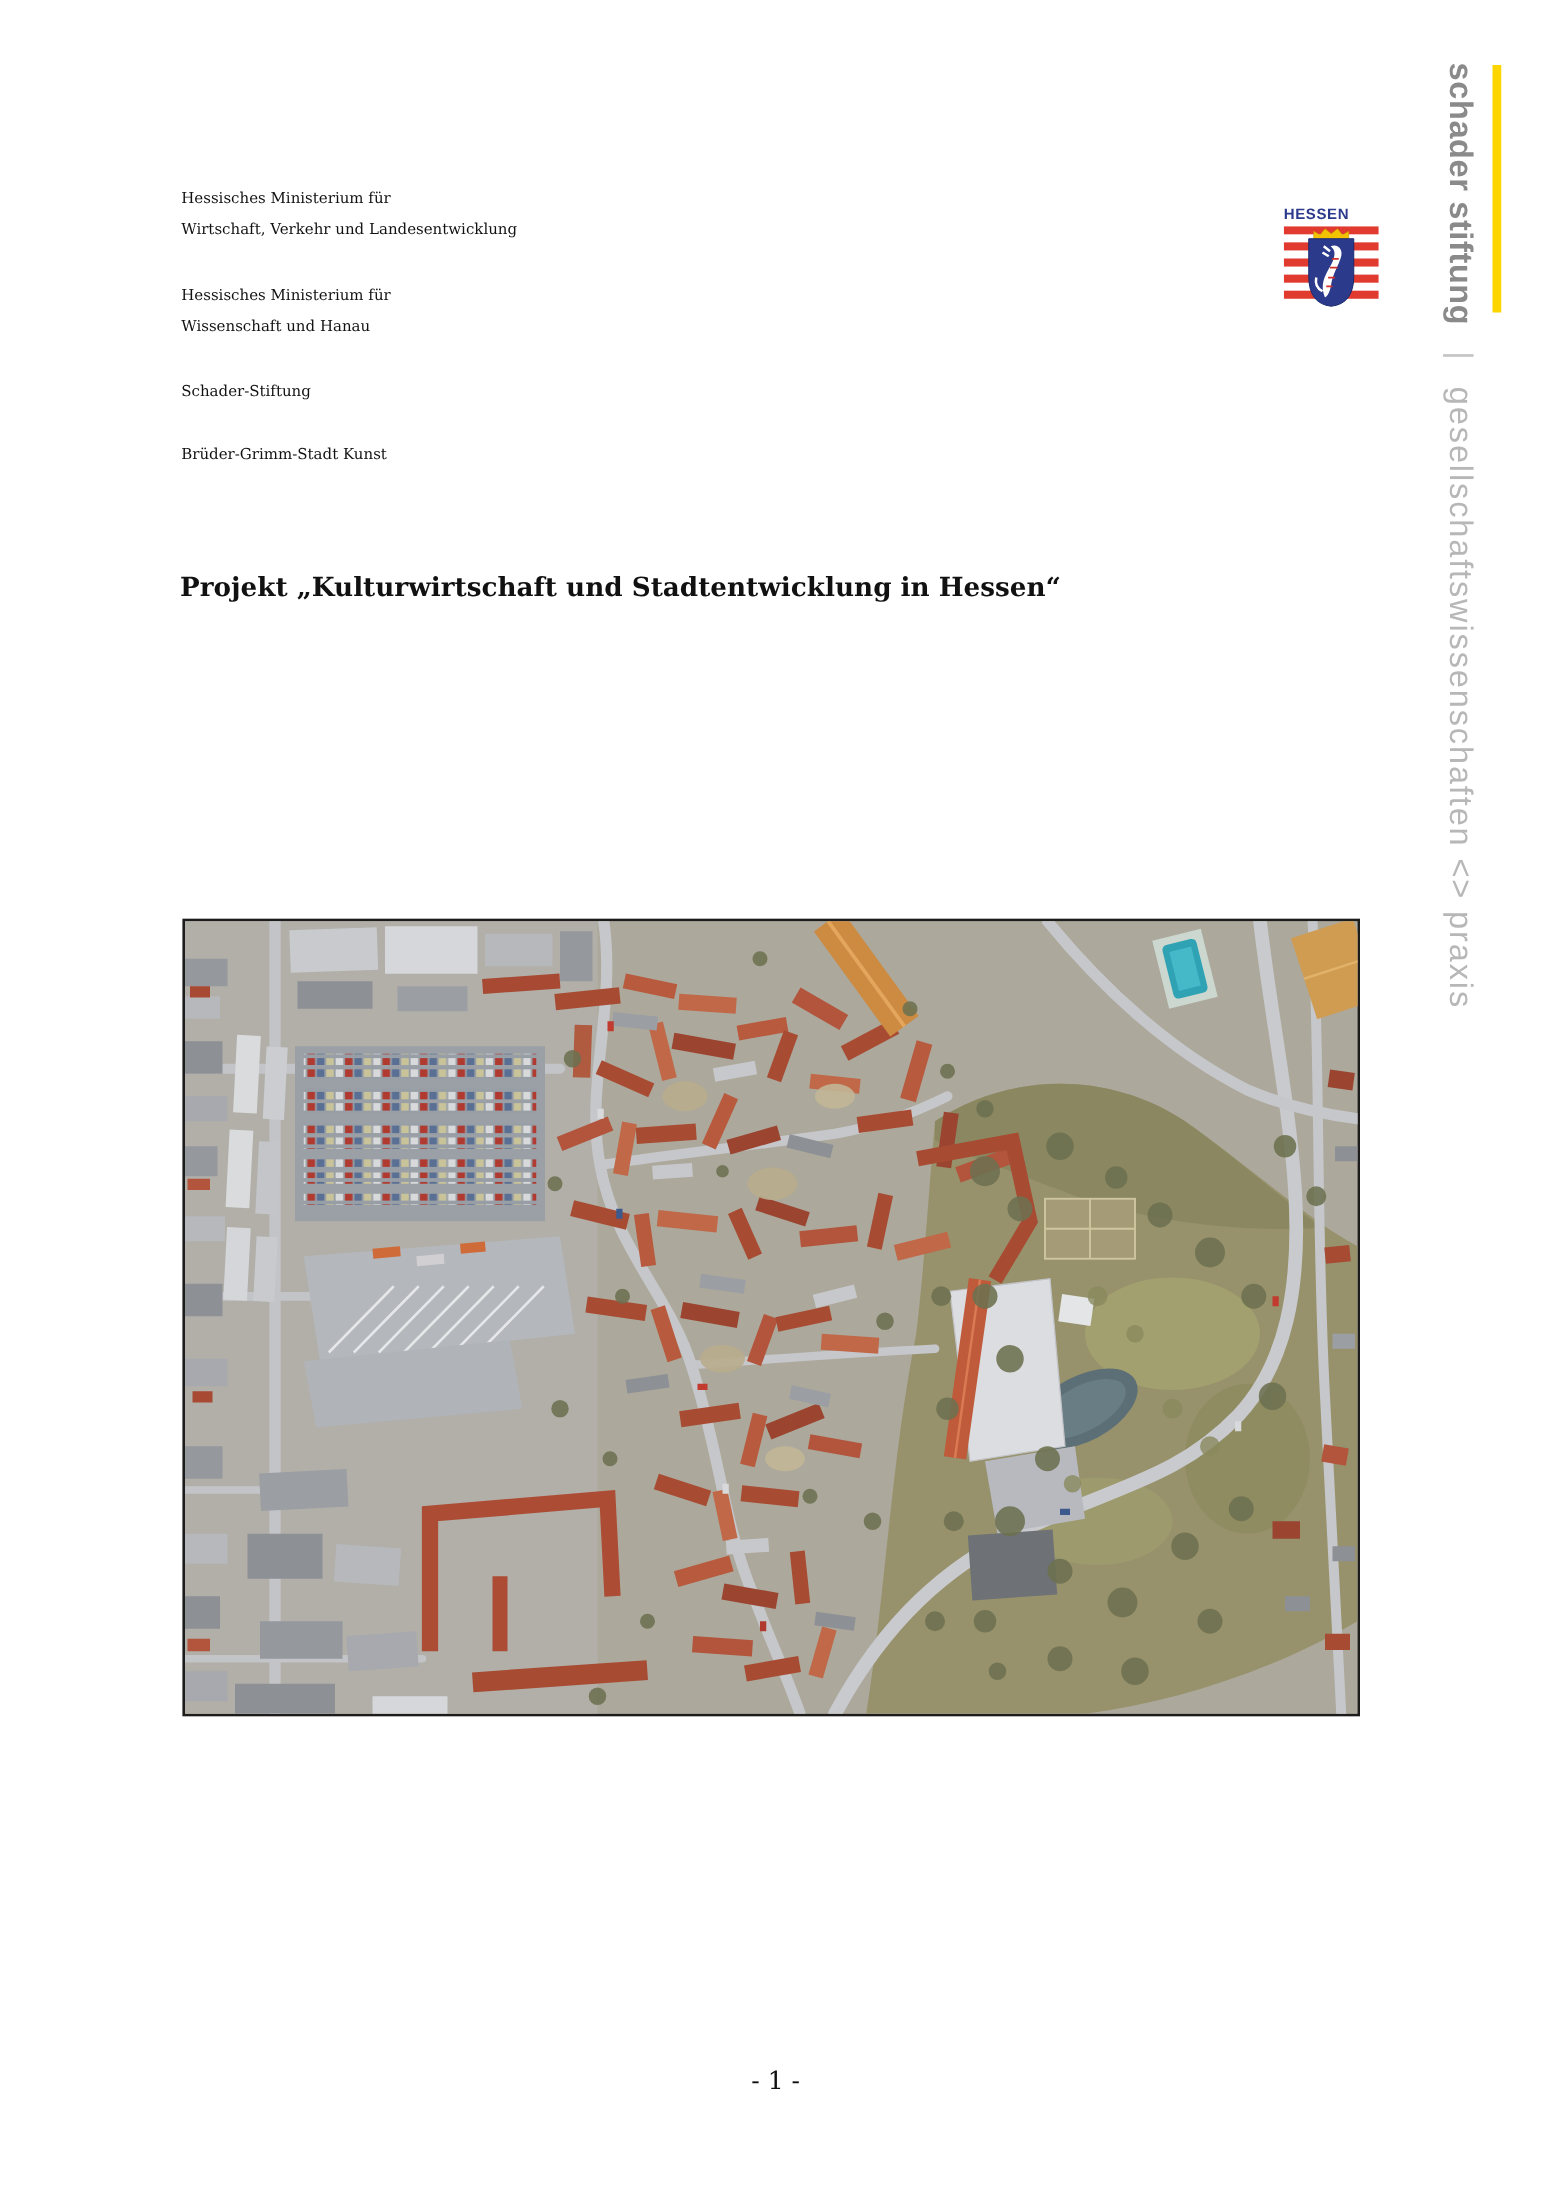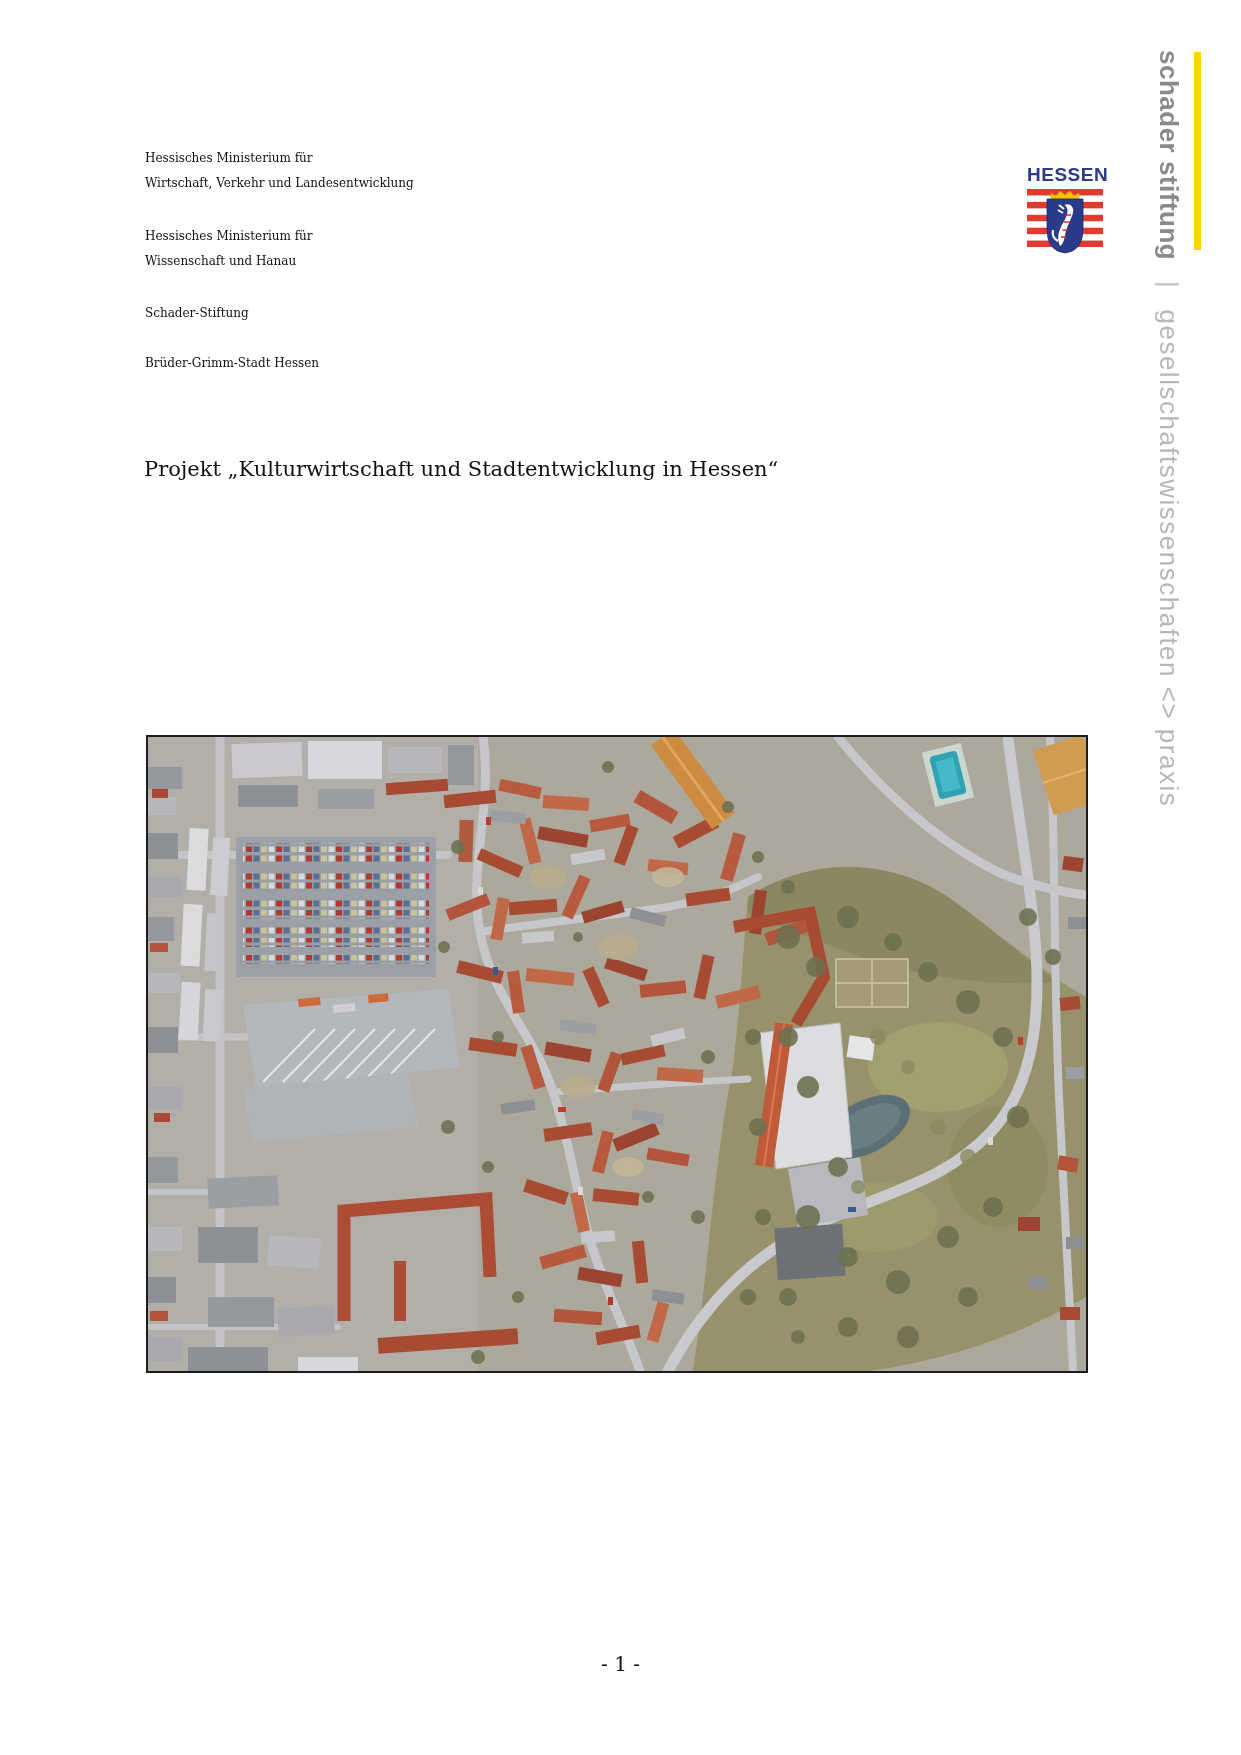--- a/index.html
+++ b/index.html
@@ -2,37 +2,37 @@
 <html style="--accent_yellow: #ffd500; --hessen_blue: #2c3a8c; --hessen_red: #e13a2e; --crown_gold: #f3c200; --sidebar_brand: #8a8a8a; --sidebar_tagline: #b7b7b7; --text: #111111;"><head>
 <meta charset="utf-8">
 <style>
   html,body{margin:0;padding:0;background:#ffffff;}
   .page{position:relative;width:1241px;height:1755px;background:#fff;
         font-family:"DejaVu Serif", serif;color:var(--text,#111);overflow:hidden;}
 
   .org-block{position:absolute;left:145px;font-size:12px;line-height:25px;}
   #org1{top:146px} #org2{top:224px} #org3{top:301px} #org4{top:351px}
 
-  .title{position:absolute;left:144px;font-weight:normal;font-size:21px;white-space:nowrap;}
+  .title{position:absolute;left:144px;font-weight:bold;font-size:21px;white-space:nowrap;}
   #title-project{top:457px} #title-doc{top:537px}
 
   
   .sidebar-text{position:absolute;top:50px;left:1148px;width:42px;
       writing-mode:vertical-rl;white-space:nowrap;
       font-family:"Liberation Sans",sans-serif;font-size:26px;line-height:42px;}
   .sidebar-brand{color:var(--sidebar_brand,#8a8a8a);font-weight:bold;letter-spacing:.5px;}
   .sidebar-sep{display:inline-block;margin:14px 0;color:#c4c4c4;}
   .sidebar-tagline{color:var(--sidebar_tagline,#b7b7b7);letter-spacing:1.5px;}
   .accent-bar{position:absolute;left:1194px;top:52px;width:7px;height:198px;
       background:var(--accent_yellow,#ffd500);}
 
   
   .hessen-logo{position:absolute;left:1027px;top:164px;width:78px;}
   .hessen-wordmark{font-family:"Liberation Sans",sans-serif;font-weight:bold;
-      font-size:19px;letter-spacing:.5px;color:var(--hessen_blue,#2c3a8c);}
+      font-size:12px;letter-spacing:.5px;color:var(--hessen_blue,#2c3a8c);}
   .hessen-emblem{display:block;margin-top:3px;}
   .stripe{fill:var(--hessen_red,#e13a2e);}
   .shield{fill:var(--hessen_blue,#2c3a8c);stroke:#1a2a6e;stroke-width:.8;}
   .crown{fill:var(--crown_gold,#f3c200);stroke:#c79a00;stroke-width:.5;}
 
   
   .photo-frame{position:absolute;left:146px;top:735px;width:938px;height:634px;
       border:2px solid #1c1c1c;background:#aca89b;}
   .photo-frame svg{display:block;width:100%;height:100%;}
 
@@ -49,21 +49,21 @@
     <div>Wirtschaft, Verkehr und Landesentwicklung</div>
   </div>
   <div class="org-block" id="org2">
     <div>Hessisches Ministerium für</div>
     <div>Wissenschaft und Hanau</div>
   </div>
   <div class="org-block" id="org3">
     <div>Schader-Stiftung</div>
   </div>
   <div class="org-block" id="org4">
-    <div>Brüder-Grimm-Stadt Hessen</div>
+    <div>Brüder-Grimm-Stadt Kunst</div>
   </div>
 
   <div class="hessen-logo">
     <div class="hessen-wordmark">HESSEN</div>
     <svg class="hessen-emblem" width="76" height="70" viewBox="0 0 76 70">
       <rect x="0" y="0" width="76" height="58" fill="#ffffff"></rect>
       <rect class="stripe" x="0" y="0" width="76" height="6.45"></rect>
       <rect class="stripe" x="0" y="12.9" width="76" height="6.45"></rect>
       <rect class="stripe" x="0" y="25.8" width="76" height="6.45"></rect>
       <rect class="stripe" x="0" y="38.7" width="76" height="6.45"></rect>

